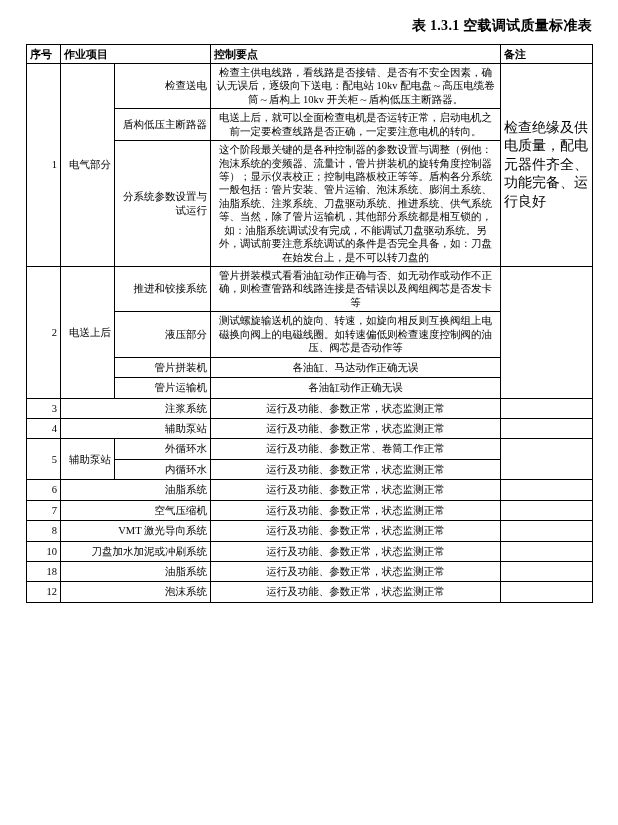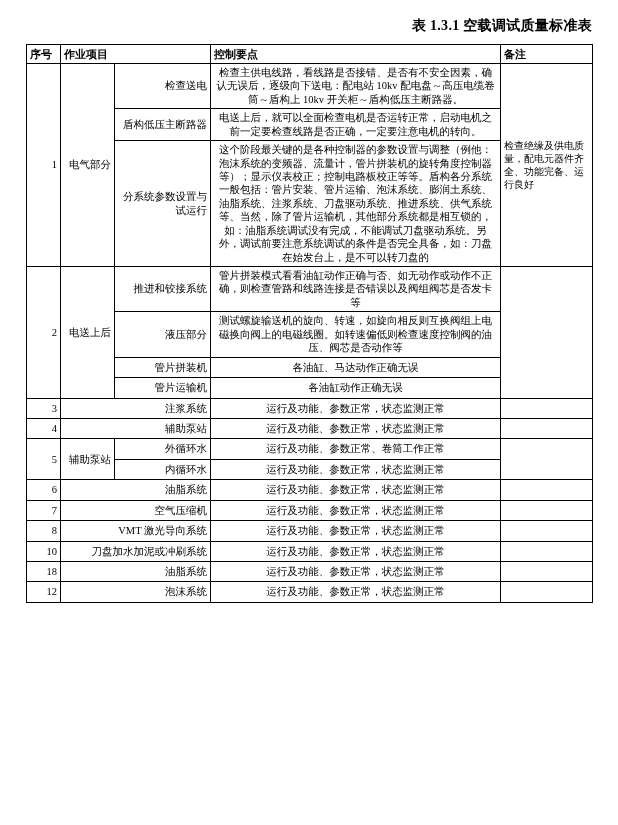--- a/index.html
+++ b/index.html
@@ -49,21 +49,21 @@
     padding: 3px 2px;
   }
   .c-no { width: 34px; text-align: center; }
   .c-grp { width: 54px; text-align: center; }
   .c-item { width: 96px; text-align: center; }
   .c-key { width: 290px; text-align: left; }
   .c-rem { width: 92px; text-align: center; }
   .ctr { text-align: center; }
   .mid { vertical-align: middle; text-align: right; }
   .remark-cell {
-    font-size: 10px;
+    font-size: 14px;
     line-height: 1.32;
     text-align: left;
     vertical-align: top;
     padding: 4px 3px;
   }
   .key-cell {
     text-align: center;
     vertical-align: top;
     padding: 4px 4px;
   }

